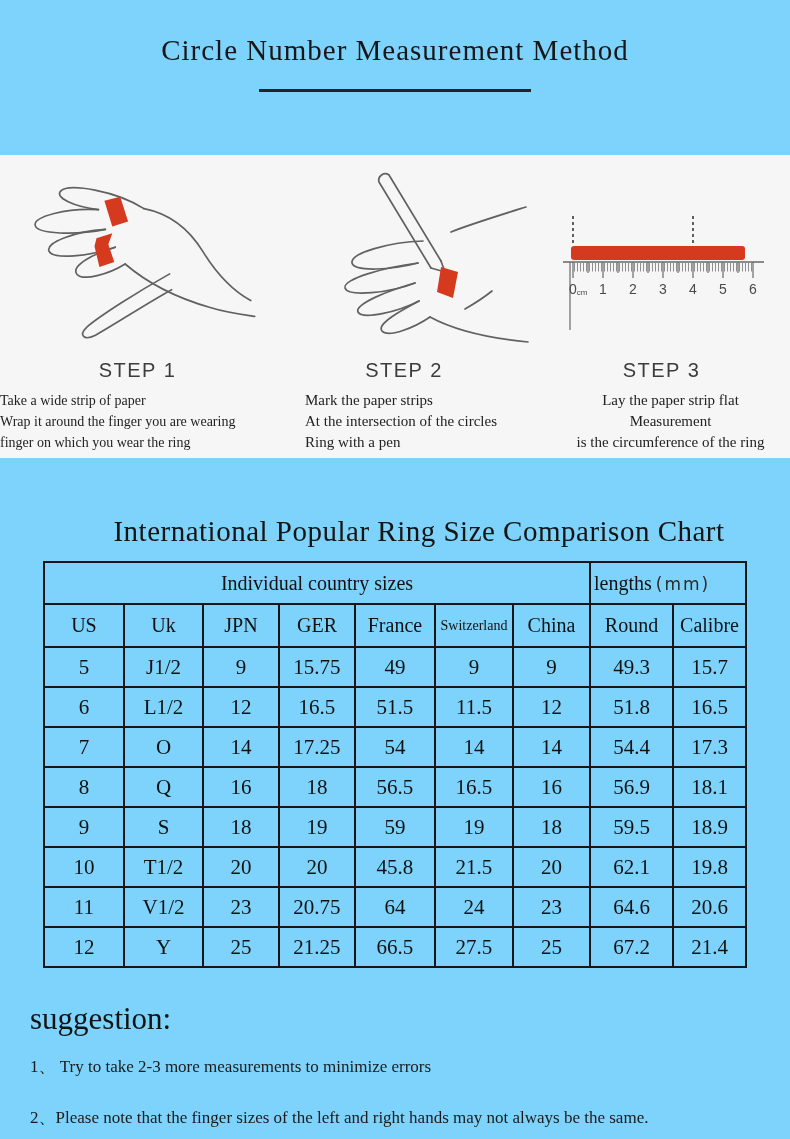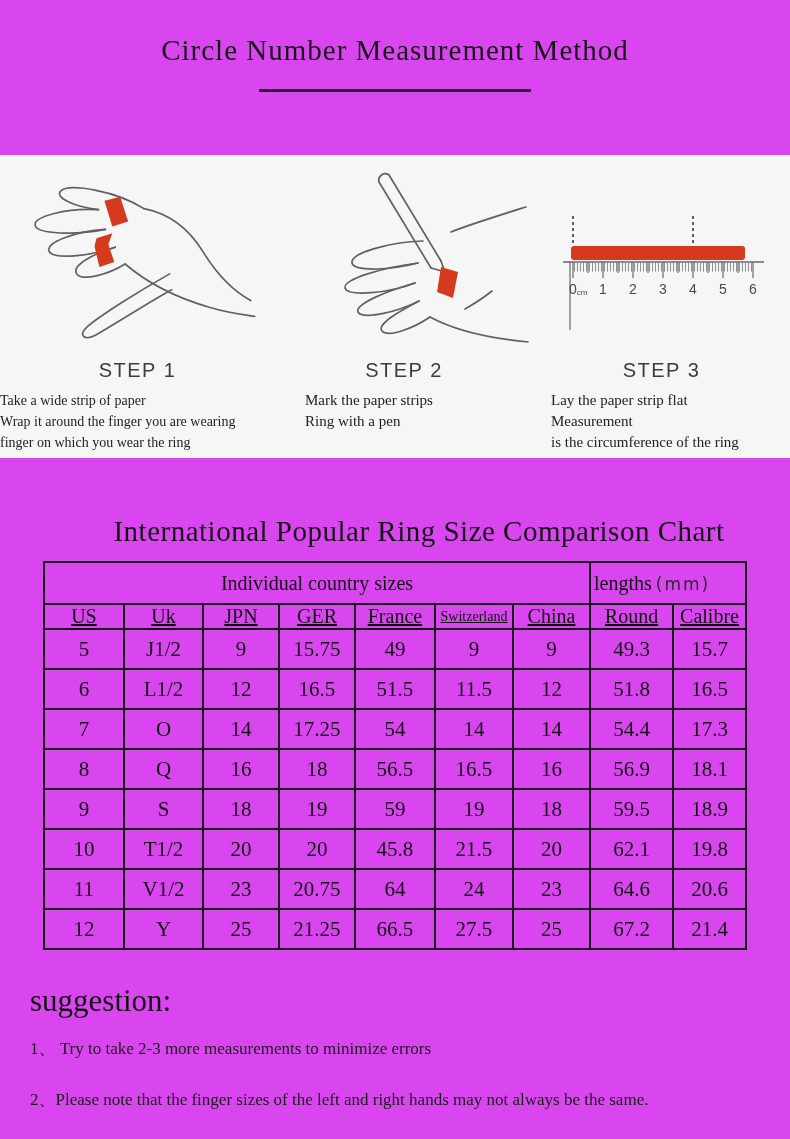--- a/index.html
+++ b/index.html
@@ -1,19 +1,19 @@
 <!DOCTYPE html>
 <html><head>
 <meta charset="utf-8">
 <style>
   * { margin:0; padding:0; box-sizing:border-box; }
   html,body { background:#ffffff; }
   .page {
     position:relative; width:790px; height:1139px; margin:0 auto;
-    background:#d946ef; overflow:hidden;
+    background:#7dd3fc; overflow:hidden;
     font-family:"Liberation Serif","DejaVu Serif",serif; color:#1d1d1d;
   }
 
   
   .header { height:155px; padding-top:30px; text-align:center; }
   .page-title { font-size:29px; font-weight:400; line-height:40px; letter-spacing:1px; color:#171717; }
   .title-underline { width:272px; height:3px; background:#232323; margin:19px auto 0; }
 
   
   .steps {
@@ -23,21 +23,21 @@
   .step { overflow:visible; }
   .illus { height:198px; display:flex; justify-content:center; align-items:flex-end; }
   .step-3 .illus { align-items:center; padding-top:38px; }
   .step-label {
     text-align:center; margin-top:6px;
     font-family:"Liberation Sans","DejaVu Sans",sans-serif;
     font-size:20px; letter-spacing:1.5px; color:#3c3c3c;
   }
   .step-lines { margin-top:8px; padding-left:0; font-size:14px; line-height:21px; white-space:nowrap; color:#222; }
   .step-2 .step-lines { padding-left:30px; font-size:15px; }
-  .step-3 .step-lines { padding-left:18px; font-size:15px; }
+  .step-3 .step-lines { padding-left:18px; font-size:15px;text-align:center; }
 
   .sketch { stroke:#616161; stroke-width:1.7; fill:none; stroke-linecap:round; stroke-linejoin:round; }
   .strip  { fill:#d5391e; stroke:none; }
   .ruler-line { stroke:#8a8a8a; stroke-width:2; }
   .ruler-tick { stroke:#6b6b6b; stroke-width:1.2; }
   .ruler-num { font-family:"Liberation Sans","DejaVu Sans",sans-serif; font-size:14px; fill:#4a4a4a; }
   .ruler-unit { font-size:8px; }
 
   
   .chart-heading {
@@ -48,21 +48,21 @@
     width:702px; margin:11px auto; border-collapse:collapse; table-layout:fixed;
     text-align:center; color:#111;border-radius:15px;
   }
   table.size-table th, table.size-table td { border:2px solid #161616; font-weight:400; overflow:hidden; }
   tr.group-row th { height:42px; font-size:20px; }
   th.group-lengths { text-align:left; padding-left:3px; }
   th.group-lengths .unit {
     font-family:"DejaVu Sans","Liberation Sans",sans-serif;
     font-size:17px; letter-spacing:2px; color:#2b2b2b; margin-left:4px;
   }
-  tr.cols-row th { height:25px; font-size:20px;text-decoration:underline; }
+  tr.cols-row th { height:43px; font-size:20px; }
   tr.cols-row th:nth-child(6) { font-size:14px; }
   table.size-table td { height:40px; font-size:21px; }
 
   
   .suggestion { padding-left:30px; }
   .suggestion-heading { font-size:31px; font-weight:400; color:#121212; margin-top:33px; }
   .suggestion-item { font-size:17px; color:#1a1a1a; margin-top:18px; white-space:nowrap; }
   .suggestion-item + .suggestion-item { margin-top:28px; }
 </style>
 </head>
@@ -110,20 +110,21 @@
           <path class="sketch" d="M140,92 C108,96 64,108 67,117 C70,126 112,122 137,112"></path>
           <path class="sketch" d="M137,112 C112,119 76,133 80,141 C84,149 120,141 141,130"></path>
           <path class="sketch" d="M141,130 C124,139 98,153 104,160 C110,167 136,157 152,146"></path>
           <path class="sketch" d="M152,146 C176,159 208,167 250,171"></path>
           <path class="sketch" d="M214,120 C204,128 194,134 187,138"></path>
         </svg>
       </div>
       <div class="step-label">STEP 2</div>
       <div class="step-lines">
         <p>Mark the paper strips</p>
+        <p>At the intersection of the circles</p>
         <p>Ring with a pen</p>
       </div>
     </div>
 
     <div class="step step-3">
       <div class="illus">
         <svg width="208" height="126" viewBox="0 0 208 126">
 
           <path d="M15,6 V34 M135,6 V34" stroke="#3a3a3a" stroke-width="1.6" stroke-dasharray="3,3" fill="none"></path>
 

